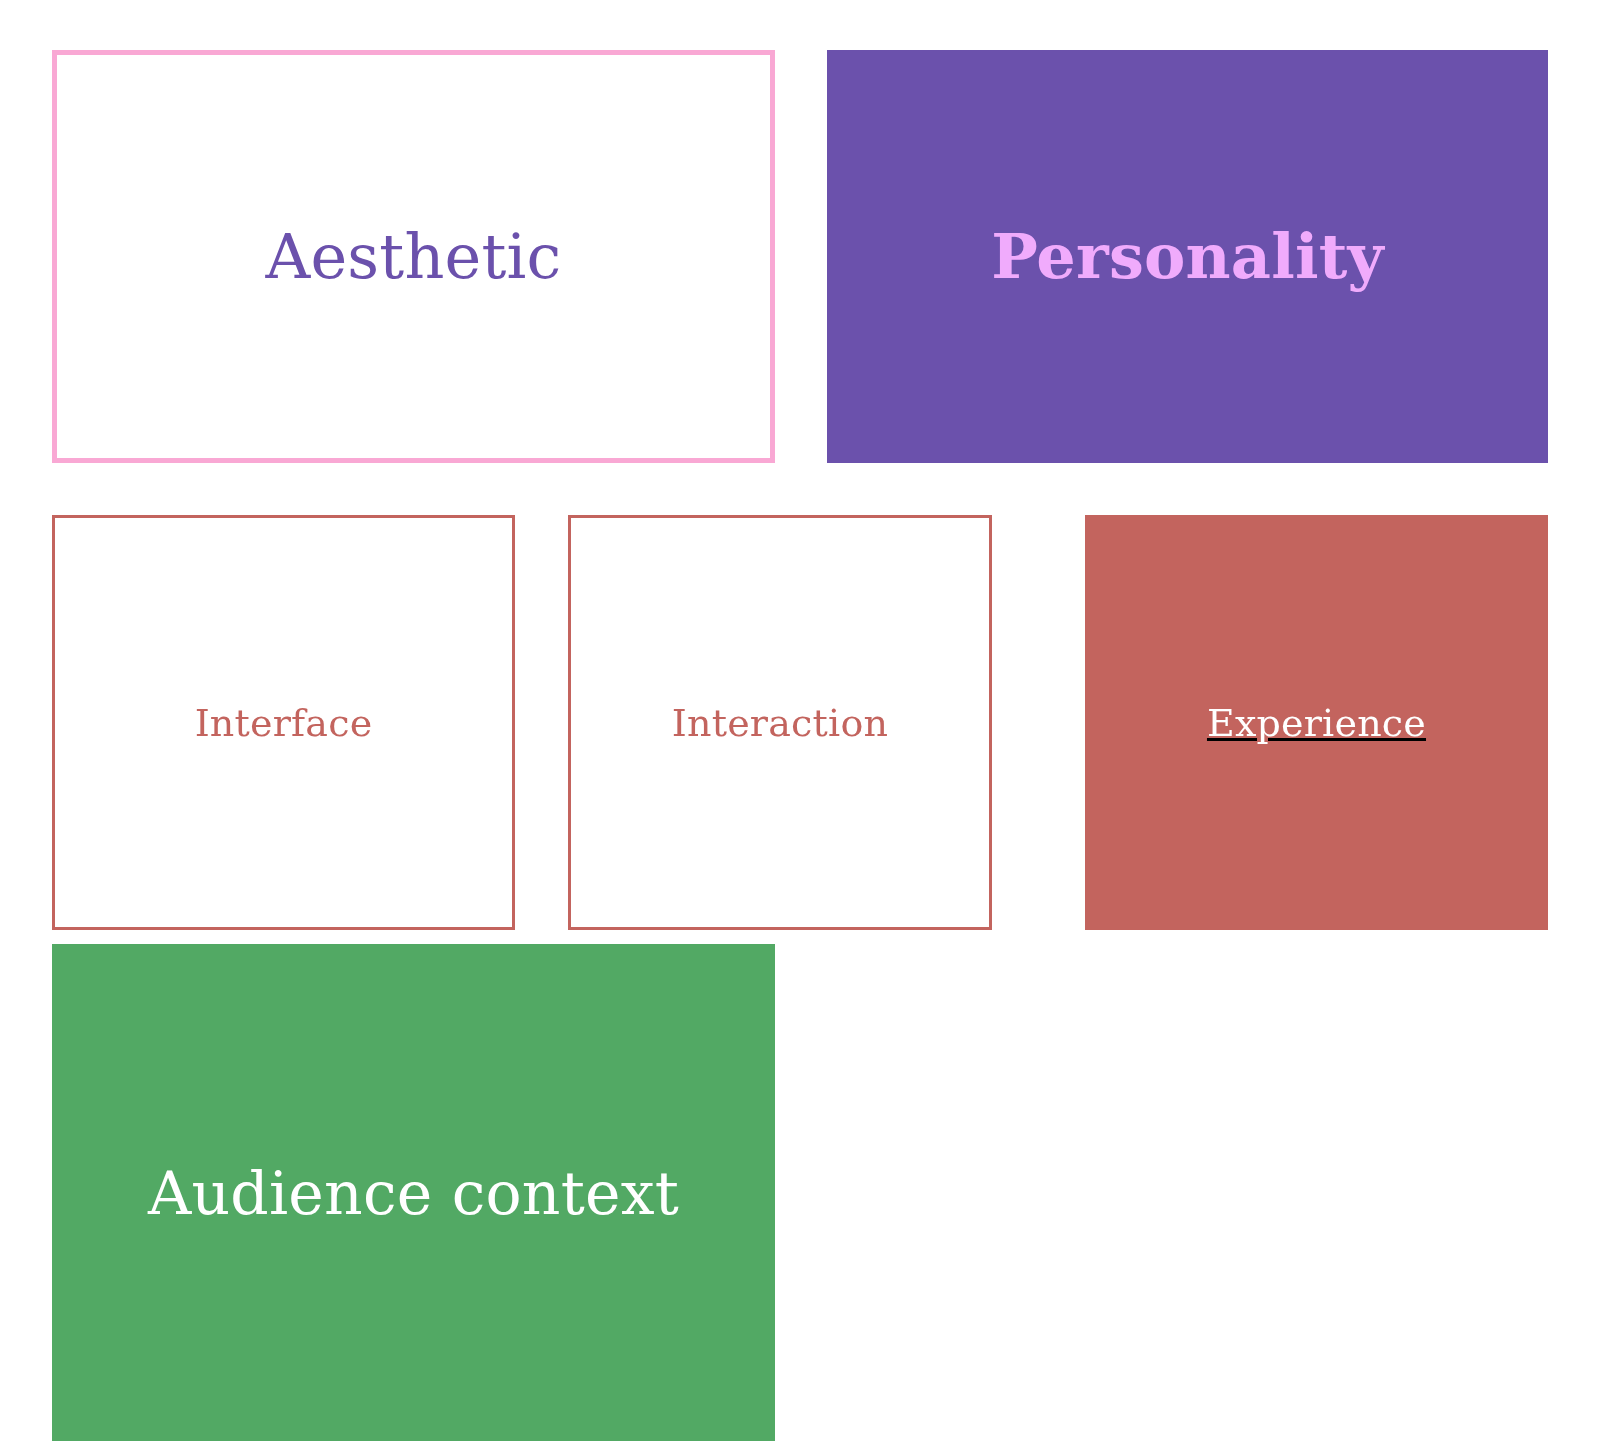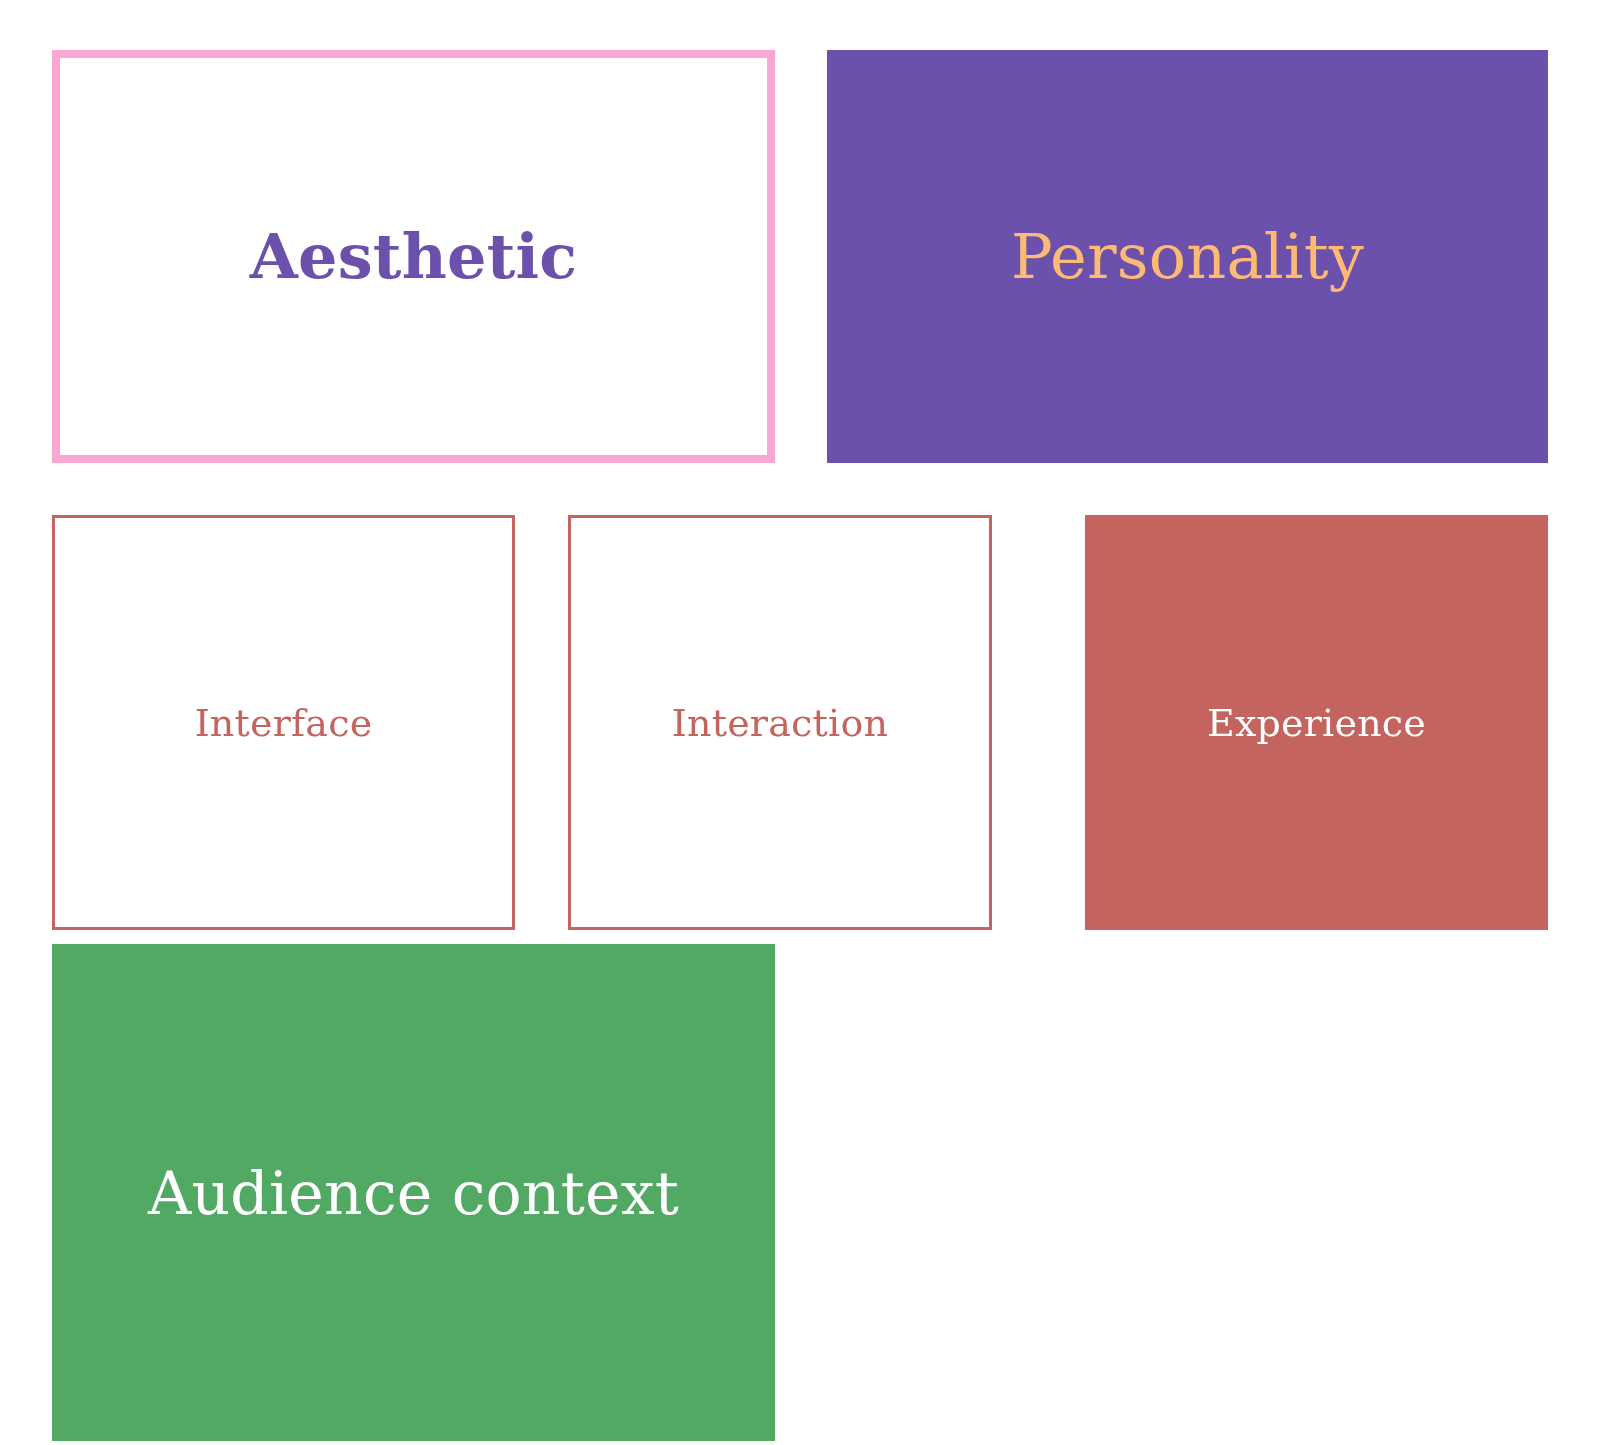--- a/index.html
+++ b/index.html
@@ -29,30 +29,29 @@
     display: block;
     width: 100%;
     text-align: center;
     line-height: 1;
     white-space: nowrap;
     letter-spacing: 0.2px;
   }
   
   .v-outline-purple {
     background: #ffffff;
-    border: 8px solid #f9a8d4;
-    font-weight: bold;
+    border: 5px solid #f9a8d4;
   }
   .v-outline-purple .cell-label { color: #6B51AC; }
   
   .v-fill-purple {
     background: #6B51AC;
     border: 3px solid #6B51AC;
   }
-  .v-fill-purple .cell-label { color: #fdba74; }
+  .v-fill-purple .cell-label { color: #f0abfc; font-weight: bold; }
   
   .v-outline-red {
     background: #ffffff;
     border: 3px solid #C3645E;
   }
   .v-outline-red .cell-label { color: #C3645E; }
   
   .v-fill-red {
     background: #C3645E;
     border: 3px solid #C3645E;
@@ -63,21 +62,21 @@
     background: #52A964;
     border: 3px solid #52A964;
   }
   .v-fill-green .cell-label { color: #ffffff; }
 
   
   #cell-aesthetic        { left: 52px;   top: 50px;   width: 723px; height: 413px; }
   #cell-personality      { left: 827px;  top: 50px;   width: 721px; height: 413px; }
   #cell-interface        { left: 52px;   top: 515px;  width: 463px; height: 415px; }
   #cell-interaction      { left: 568px;  top: 515px;  width: 424px; height: 415px; }
-  #cell-experience       { left: 1085px; top: 515px;  width: 463px; height: 415px; }
+  #cell-experience       { left: 1085px; top: 515px;  width: 463px; height: 415px; text-decoration: underline; }
   #cell-audience-context { left: 52px;   top: 944px;  width: 723px; height: 497px; }
   #cell-business-context { left: 827px;  top: 980px;  width: 721px; height: 413px; }
 
   .fs-big  { font-size: 62px; }
   .fs-mid  { font-size: 38px; }
   .fs-wide { font-size: 60px; }
 </style>
 </head>
 <body>
 

